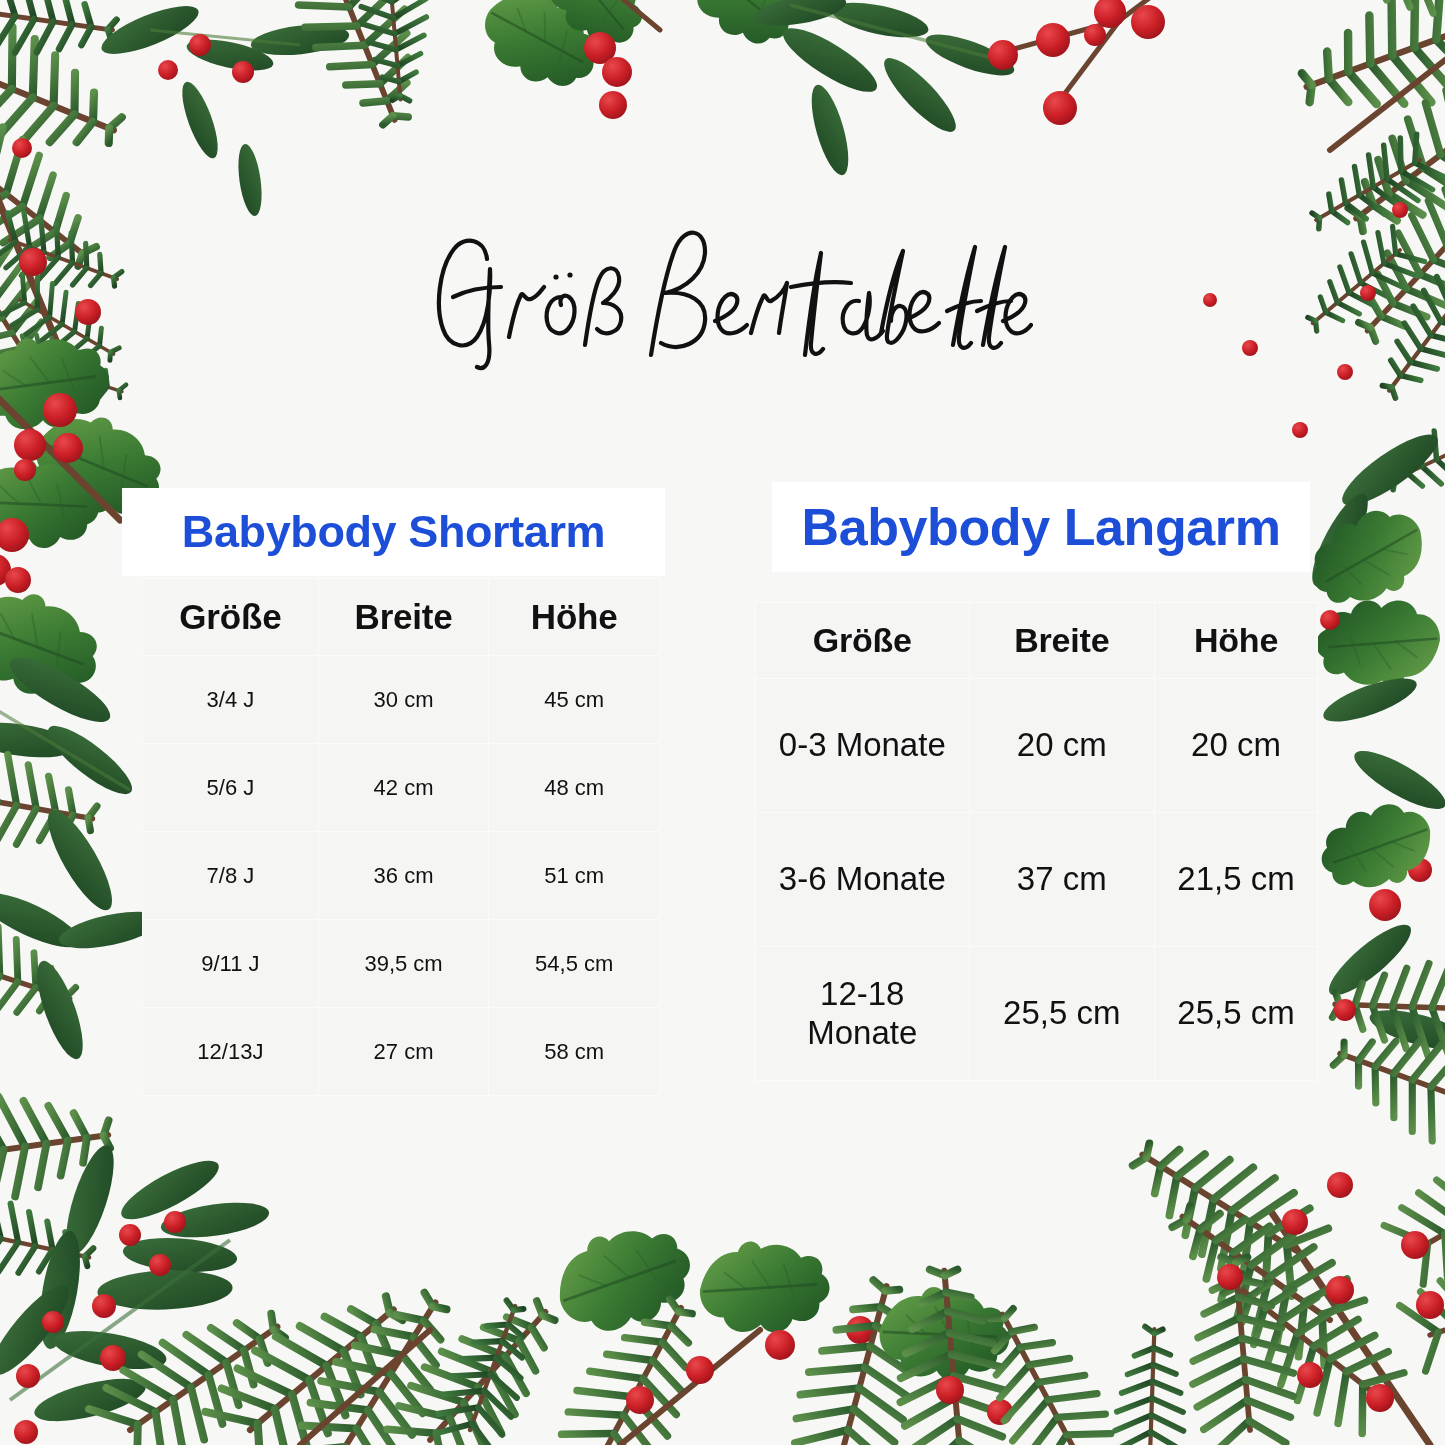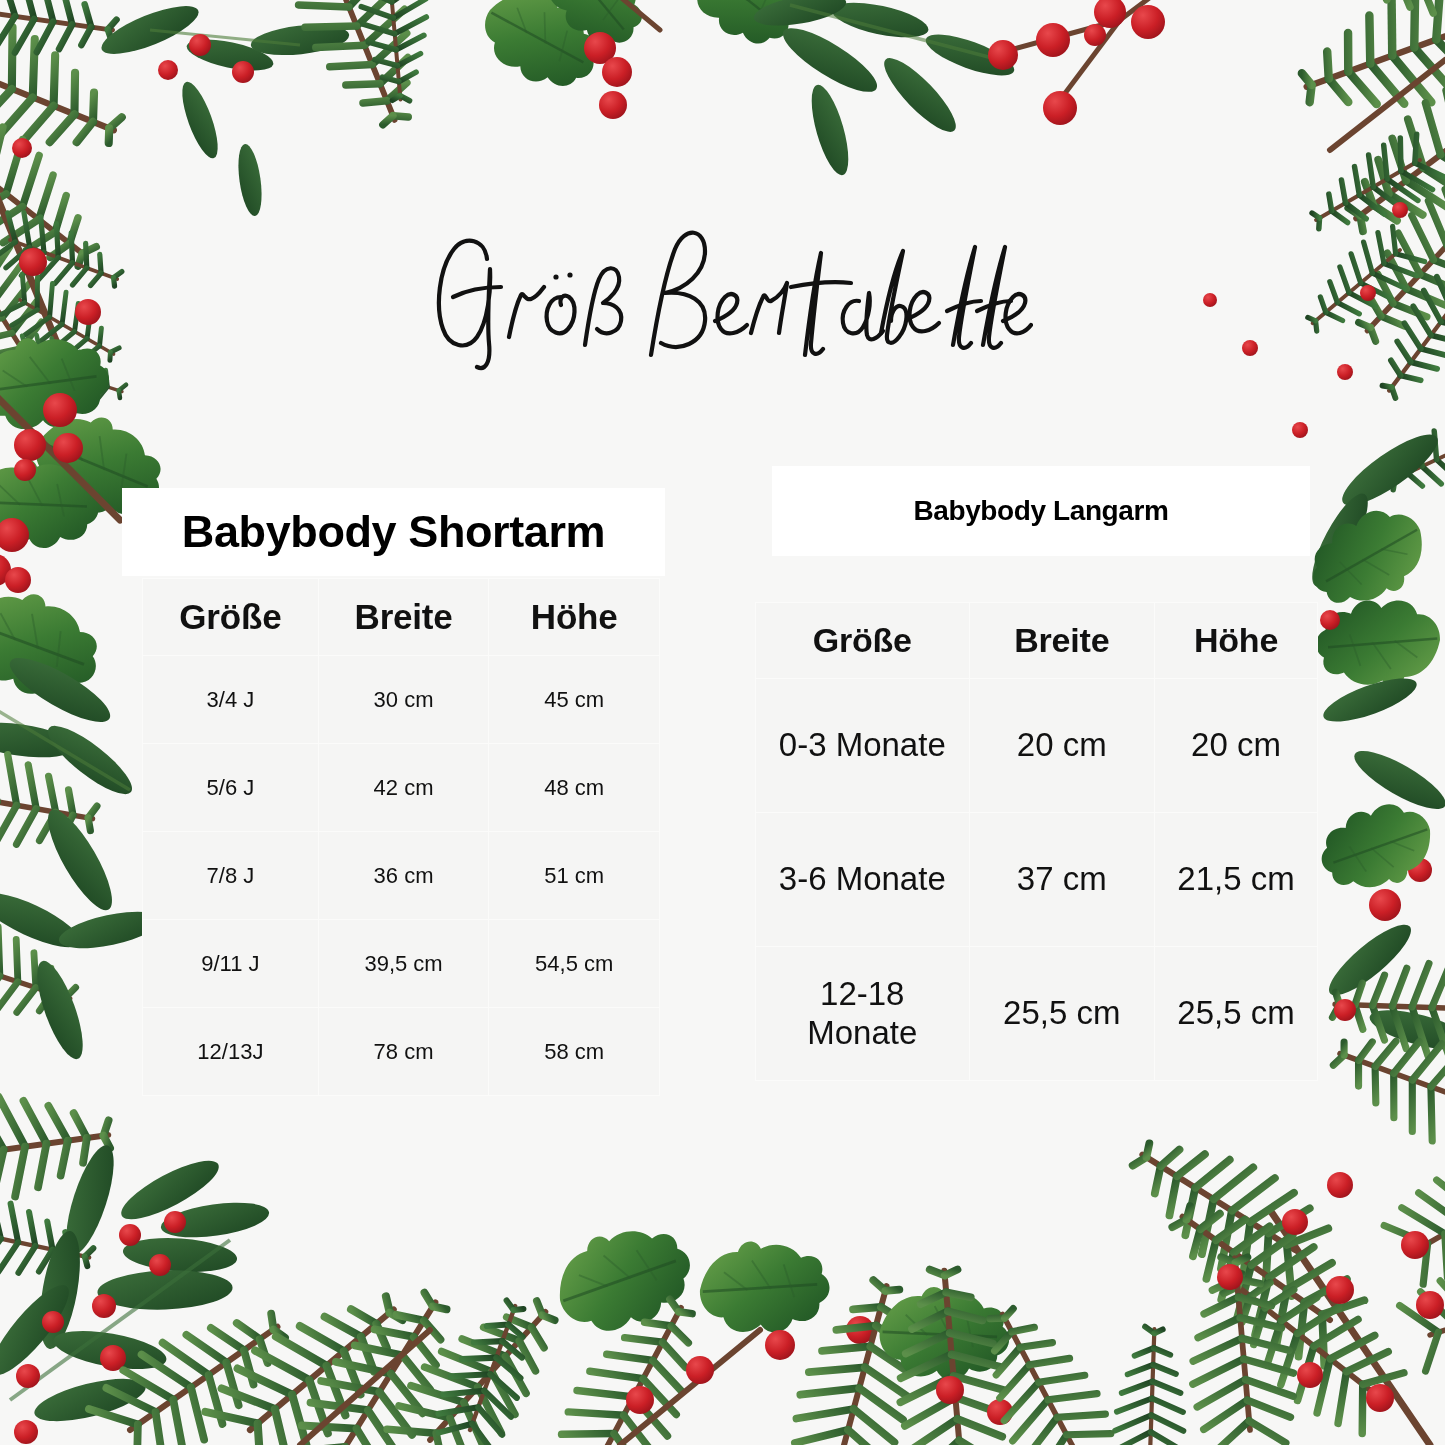--- a/index.html
+++ b/index.html
@@ -34,21 +34,21 @@
     z-index: 5;
   }
   #title-svg { display: inline-block; }
 
   
   .table-block { position: absolute; z-index: 6; }
 
   .table-title {
     position: absolute;
     background: #ffffff;
-    color: #000000;
+    color: #1d4ed8;
     font-weight: bold;
     letter-spacing: -0.4px;
     text-align: center;
     white-space: nowrap;
     display: flex;
     align-items: center;
     justify-content: center;
     z-index: 8;
   }
 
@@ -80,22 +80,22 @@
   #title-short {
     left: 122px; top: 488px; width: 543px; height: 88px;
     font-size: 45px;
   }
 
   
   #table-long { left: 755px; top: 602px; width: 563px; }
   #table-long th { font-size: 34px; height: 75px; }
   #table-long td { font-size: 33px; height: 133px; text-align: center; }
   #title-long {
-    left: 772px; top: 466px; width: 538px; height: 90px;
-    font-size: 28px;
+    left: 772px; top: 482px; width: 538px; height: 90px;
+    font-size: 52px;
   }
 </style>
 </head>
 <body>
 
 <div id="page">
 
   <div class="deco-layer">
     <svg class="deco-svg" width="1445" height="1445" viewBox="0 0 1445 1445" xmlns="http://www.w3.org/2000/svg">
       <defs>
@@ -452,21 +452,21 @@
           <td>36 cm</td>
           <td>51 cm</td>
         </tr>
         <tr>
           <td>9/11 J</td>
           <td>39,5 cm</td>
           <td>54,5 cm</td>
         </tr>
         <tr>
           <td>12/13J</td>
-          <td>78 cm</td>
+          <td>27 cm</td>
           <td>58 cm</td>
         </tr>
       </tbody>
     </table>
   </div>
 
   <div class="table-block">
     <div class="table-title" id="title-long">Babybody Langarm</div>
     <table class="sz-table" id="table-long">
       <colgroup>

